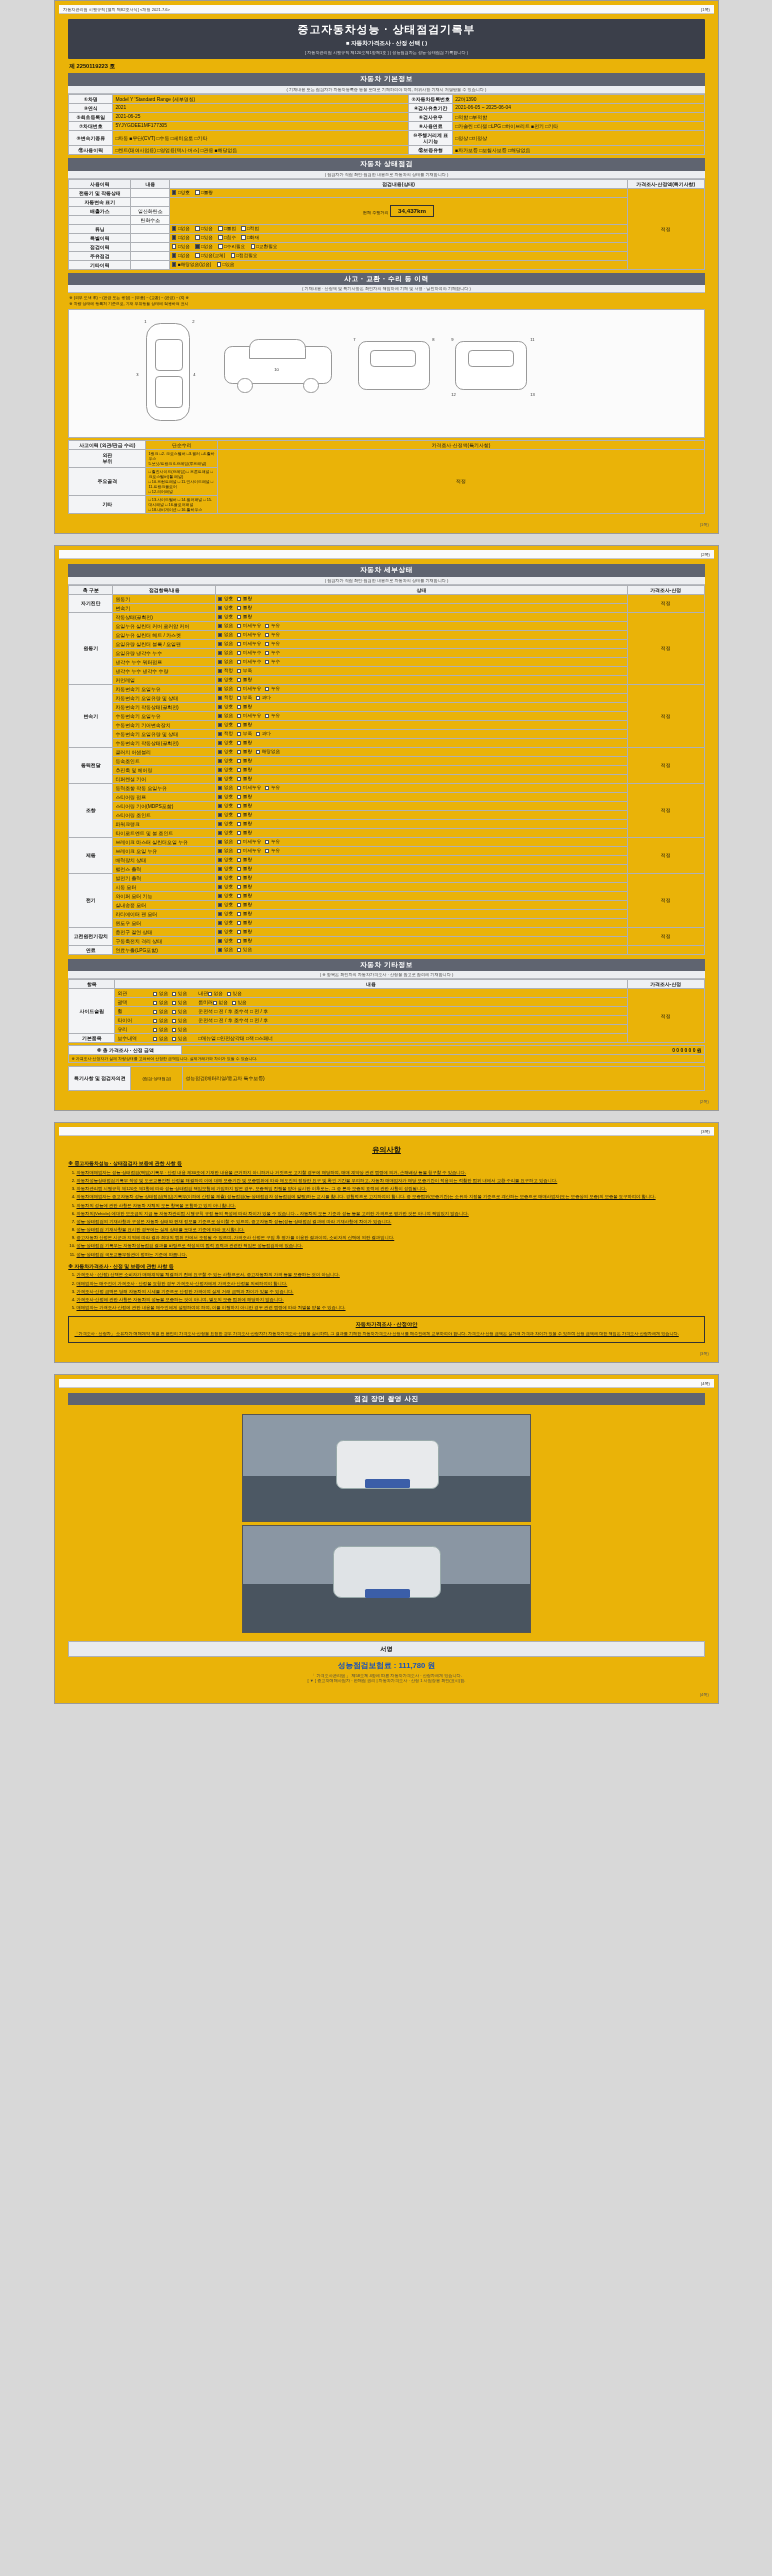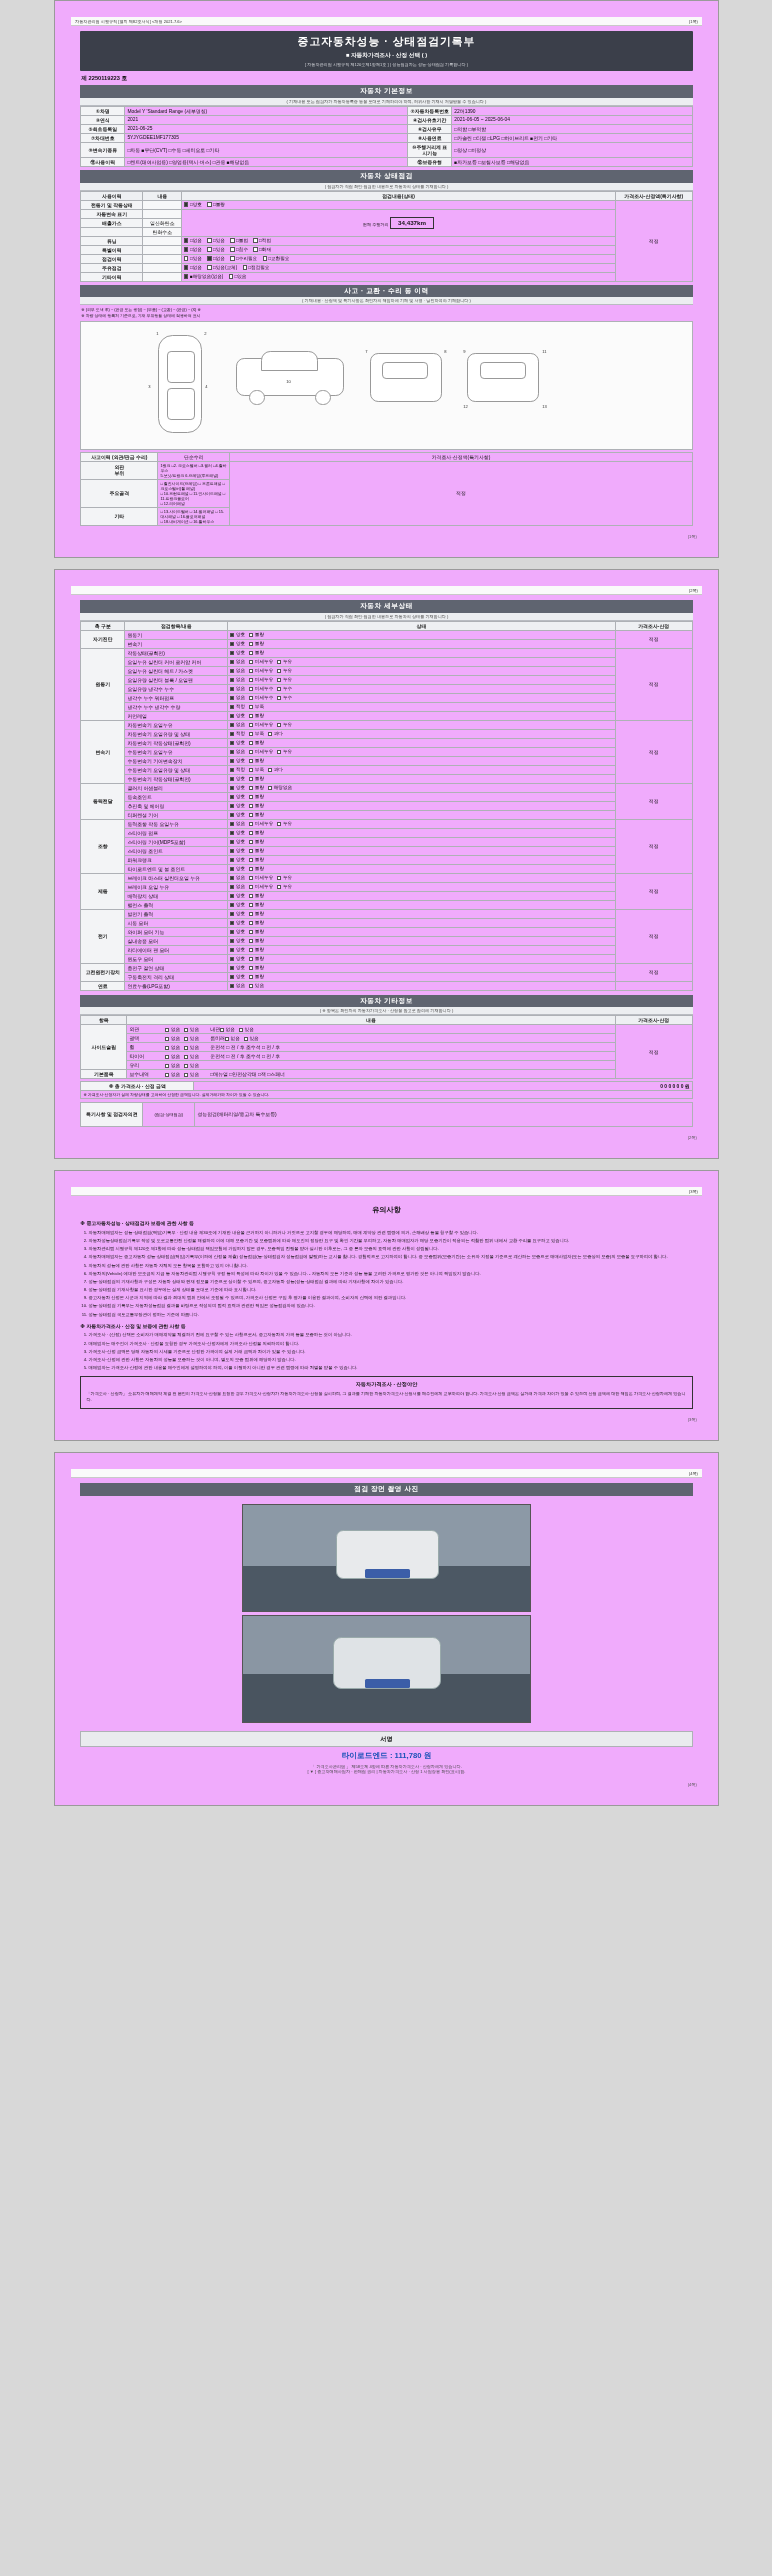--- a/index.html
+++ b/index.html
@@ -7,23 +7,23 @@
   body {
     width: 773px;
     background: #d8d8d8;
     font-family: "Liberation Sans", "DejaVu Sans", sans-serif;
     font-size: 5.7px;
     color: #111;
   }
   .page {
     width: 665px;
     margin: 0 auto 11.3px auto;
-    background: #f0abfc;
+    background: #eab308;
     border: 0.5px solid #9a9a9a;
-    padding: 16px;
+    padding: 4px;
   }
   .page-inner { padding: 5.2px 9.3px 7.2px 9.3px; }
 
   
   .microbar {
     display:flex; justify-content:space-between;
     font-size: 4.1px; color:#333;
     border-bottom:0.5px solid #c9c9c9;
     padding: 1.5px 4.1px 1px 4.1px;
     background:#fafafa;
@@ -90,21 +90,21 @@
     background:#fbfbfb;
     position:relative;
     margin-top:1px;
   }
   .car {
     position:absolute; border:0.5px solid #999; border-radius: 14.4px; background:#fff;
   }
   .marknum { position:absolute; font-size:4.1px; color:#333; }
 
   .notice h3 { text-align:center; font-size:7.2px; margin: 3.1px 0 5.2px 0; }
-  .notice { font-size: 4.3px; line-height: 1.55; }
+  .notice { font-size: 4.3px; line-height: 1.55; text-decoration: underline; }
   .notice ol { margin: 1px 0 4.1px 8.2px; padding:0; }
   .notice li { margin-bottom: 1.5px; }
   .notice .hd { font-weight:bold; font-size:4.9px; margin: 4.6px 0 2.1px 0; }
   .framebox { border:0.8px solid #333; padding:4.1px 5.2px; margin-top:4.1px; font-size:4.1px; line-height:1.5; }
 
   .photo-wrap { text-align:center; padding: 5.2px 0 2.1px 0;}
   .photo {
     width: 289px; height: 108px; margin: 3.1px auto; display:block;
     background:#6f7d8c; border:0.5px solid #555; position:relative; overflow:hidden;
   }
@@ -656,21 +656,21 @@
       </div>
       <div class="photo">
         <div style="position:absolute;left:0;top:0;width:100%;height:55%;background:#8a96a3"></div>
         <div style="position:absolute;left:0;bottom:0;width:100%;height:45%;background:#49545f"></div>
         <div style="position:absolute;left:90px;top:20.6px;width:108px;height:52px;background:#dfe3e6;border-radius:8.2px;border:0.5px solid #9aa"></div>
         <div style="position:absolute;left:122px;top:63px;width:45px;height:9.3px;background:#3b5ea8;border-radius:1.5px"></div>
       </div>
     </div>
     <div class="sign-bar">서명</div>
     <div class="fee">
-      <span>타이로드엔드 :</span>
+      <span>성능점검보험료 :</span>
       <span>111,780 원</span>
     </div>
     <div class="fee-note">「 가격조사관리법 」 제58조제 4항에 따른 자동차가격조사 · 산정자에게 있습니다.</div>
     <div class="fee-note">[ ▼ ] 중고차매매사업자 · 판매점 권리 | 자동차가격조사 · 산정 1 사업장용 확인(표시)함.</div>
   </div>
   <div class="footbar">
       <span>(4쪽)</span>
     </div>
 </div>
 

